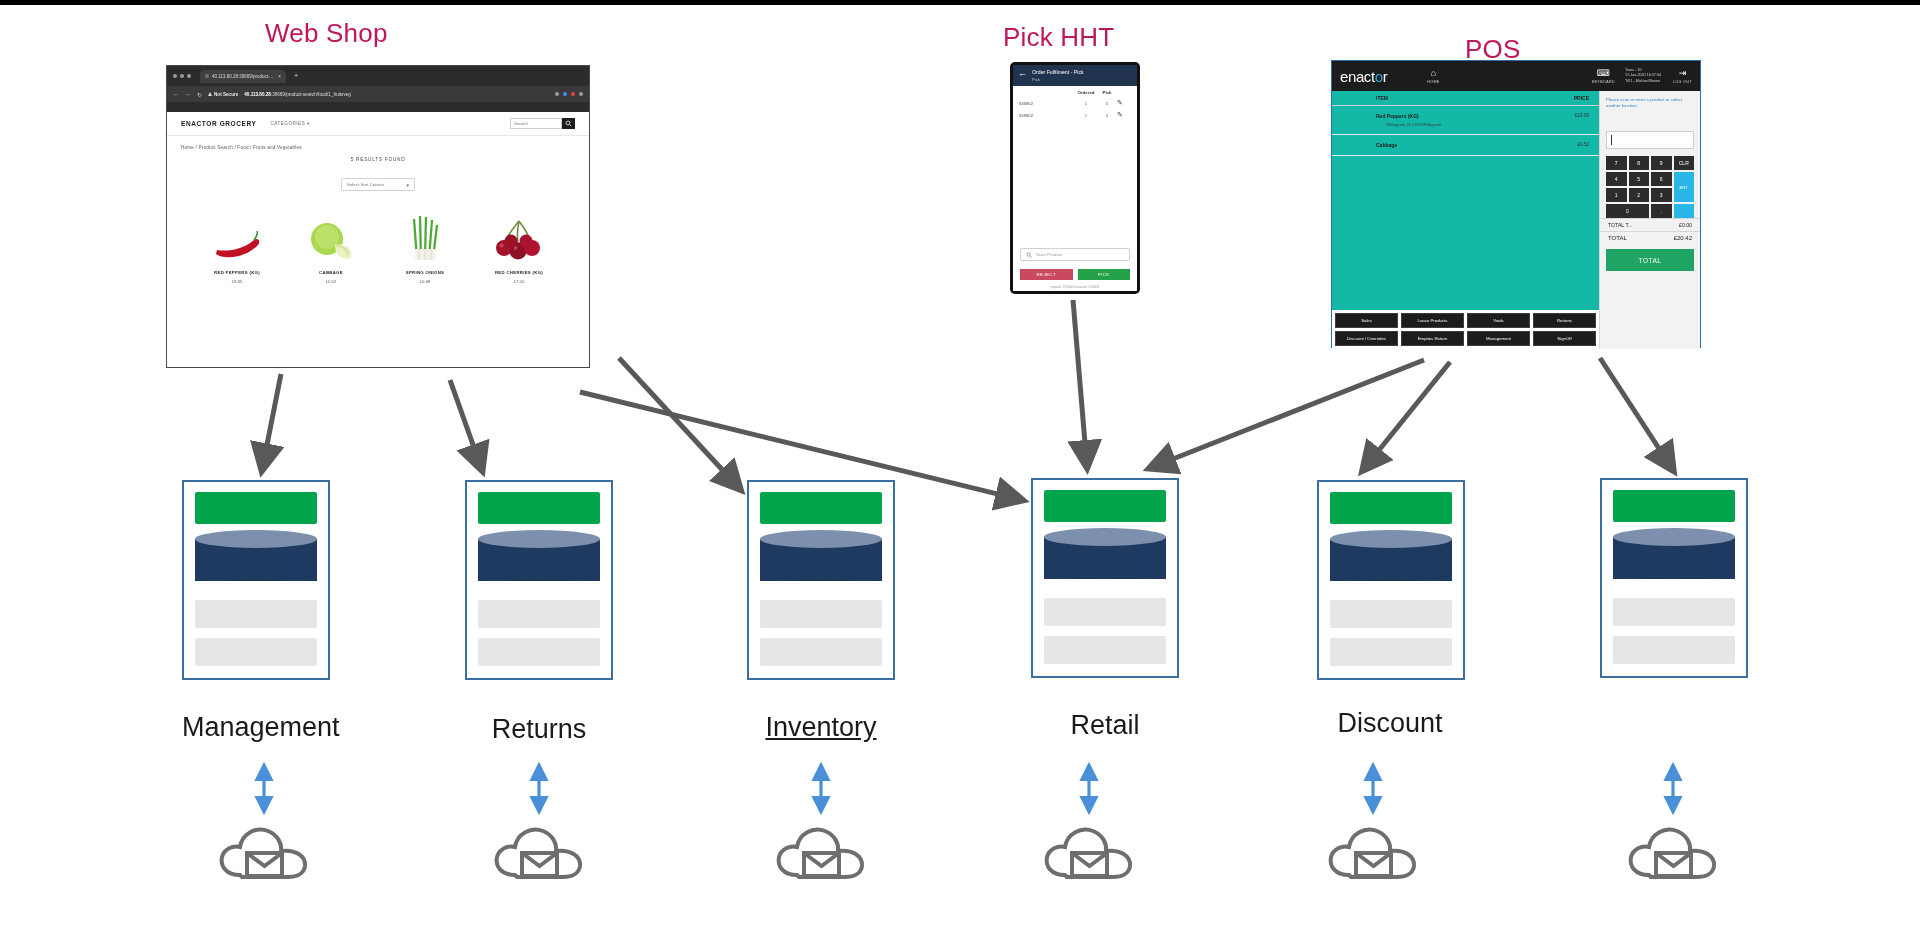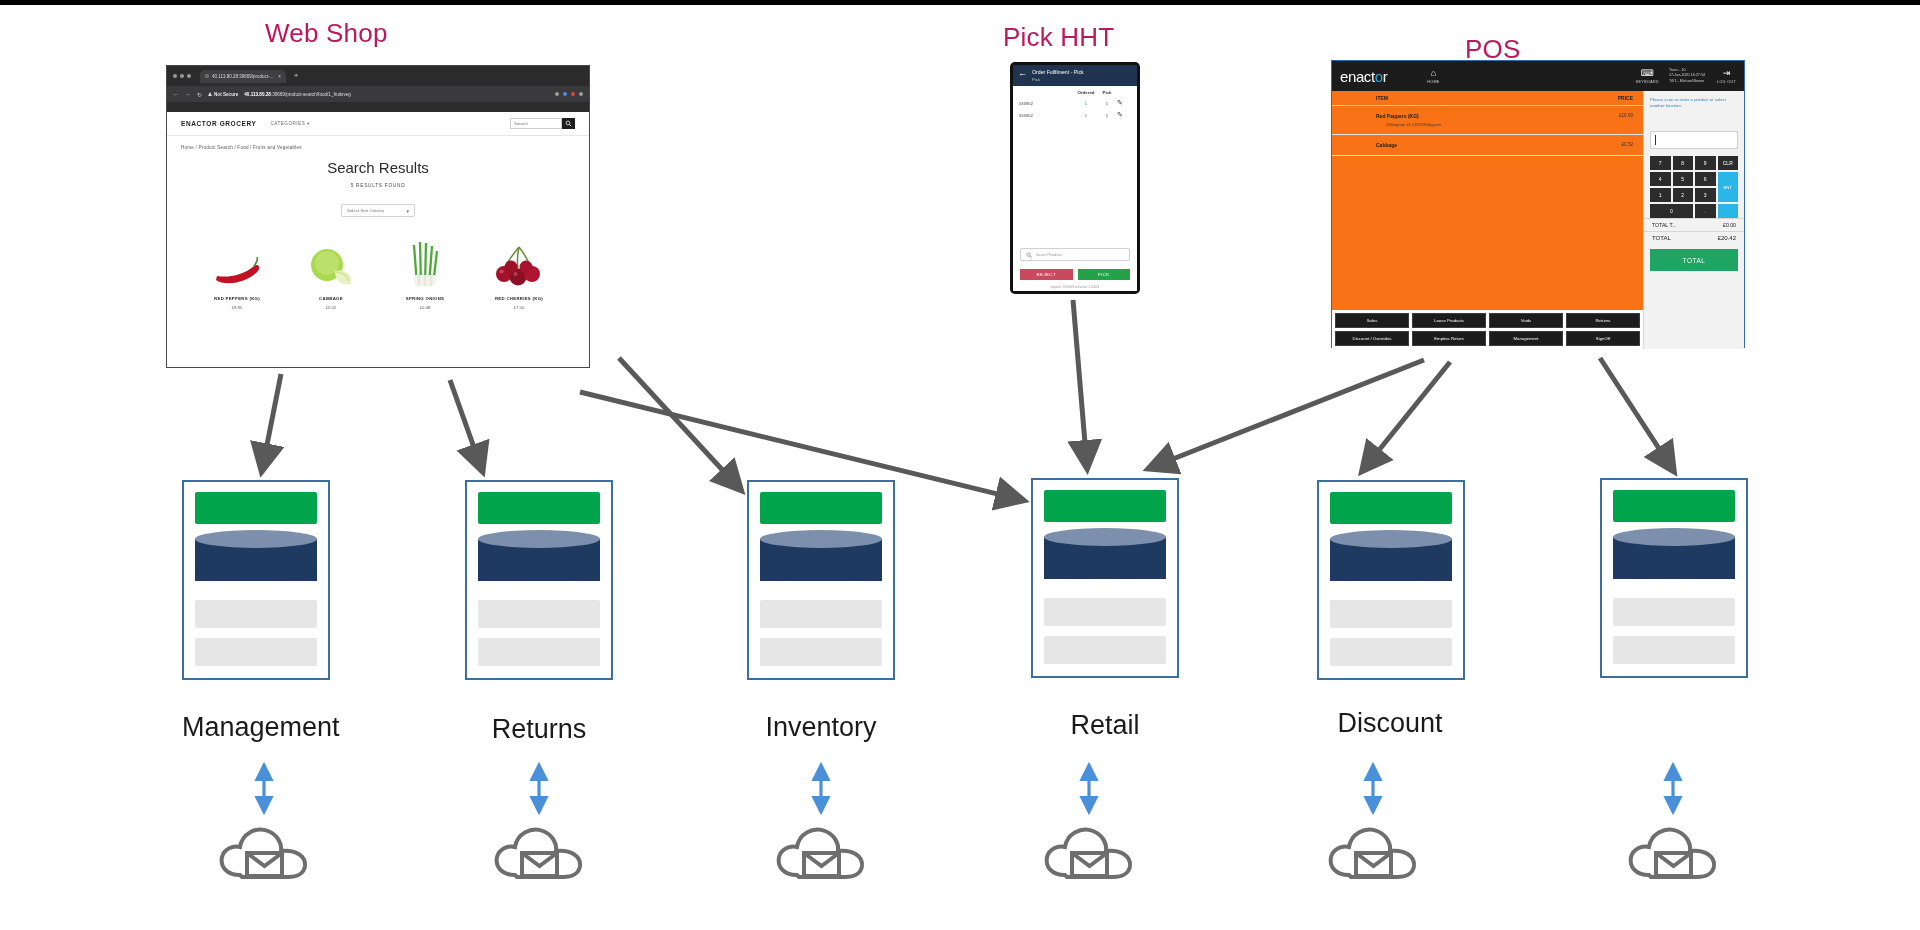--- a/index.html
+++ b/index.html
@@ -78,21 +78,21 @@
   .hht-scan{margin:0 7px;height:13px;border:1px solid #d0d0d0;border-radius:2px;display:flex;
             align-items:center;gap:4px;padding:0 5px;box-sizing:border-box;}
   .hht-scan span{font-size:4.4px;color:#9b9b9b;}
   .hht-btns{display:flex;gap:5px;padding:8px 7px 2px;}
   .hb{flex:1;height:11px;color:#fff;font-size:4.4px;display:flex;align-items:center;justify-content:center;letter-spacing:.4px;}
   .hb.rej{background:#c94a5e;}
   .hb.pick{background:#25a14a;}
   .hht-foot{text-align:center;font-size:3.6px;color:#9a9a9a;padding:3px 0 2px;}
 
   
-  .pos{position:absolute;left:1331px;top:60px;width:414px;height:288px;background:#f97316;
+  .pos{position:absolute;left:1331px;top:60px;width:370px;height:288px;background:#14b8a6;
        border:1px solid #2f6ca8;box-sizing:border-box;}
   .pos-hd{height:30px;background:#1c1c1c;display:flex;align-items:center;padding:0 8px;box-sizing:border-box;color:#fff;}
   .pos-logo{font-size:15px;letter-spacing:-.4px;}
   .pos-logo .o{color:#29a8e0;}
   .pos-ic{display:flex;flex-direction:column;align-items:center;gap:2px;}
   .pos-ic .gl{font-size:9px;line-height:1;}
   .pos-ic .lb{font-size:3.6px;letter-spacing:.4px;color:#d8d8d8;}
   .pos-meta{font-size:3.7px;line-height:1.45;color:#d4d4d4;}
   .pos-body{display:flex;height:258px;}
   .pos-left{flex:1;display:flex;flex-direction:column;border-right:1px solid #d8d8d8;}
@@ -186,21 +186,20 @@
           <input placeholder="Search" style="">
           <div class="sbtn">
             <svg width="7" height="7" viewBox="0 0 16 16">
                 <circle cx="6.8" cy="6.8" r="4.4" fill="none" stroke="#fff" stroke-width="1.7"></circle>
                 <line x1="10.2" y1="10.2" x2="14" y2="14" stroke="#fff" stroke-width="1.9"></line>
               </svg>
           </div>
         </div>
       </div>
       <div class="crumb">Home / Product Search / Food / Fruits and Vegetables</div>
-      <div class="sr-title">Search Results</div>
       <div class="sr-count">5 RESULTS FOUND</div>
       <div class="sortbox">
         <span>Select Sort Criteria</span>
         <span class="cv">▾</span>
       </div>
       <div class="grid">
 
         <div class="prod">
           <div class="pimg">
             <svg width="58" height="34" viewBox="0 0 58 34">
@@ -464,21 +463,21 @@
   <div class="db" style="left:747px;top:480px;">
     <div class="bar-g"></div>
     <div class="cyl">
         <div class="body"></div>
         <div class="bot"></div>
         <div class="top"></div>
       </div>
     <div class="bar-s"></div>
     <div class="bar-s"></div>
   </div>
-  <div class="db-label" style="left:747px;top:712px;width:148px;">Inventory</div>
+  <div class="db-label" style="left:747px;top:712px;width:148px;text-decoration:underline;">Inventory</div>
 
   <div class="db" style="left:1031px;top:478px;">
     <div class="bar-g"></div>
     <div class="cyl">
         <div class="body"></div>
         <div class="bot"></div>
         <div class="top"></div>
       </div>
     <div class="bar-s"></div>
     <div class="bar-s"></div>

